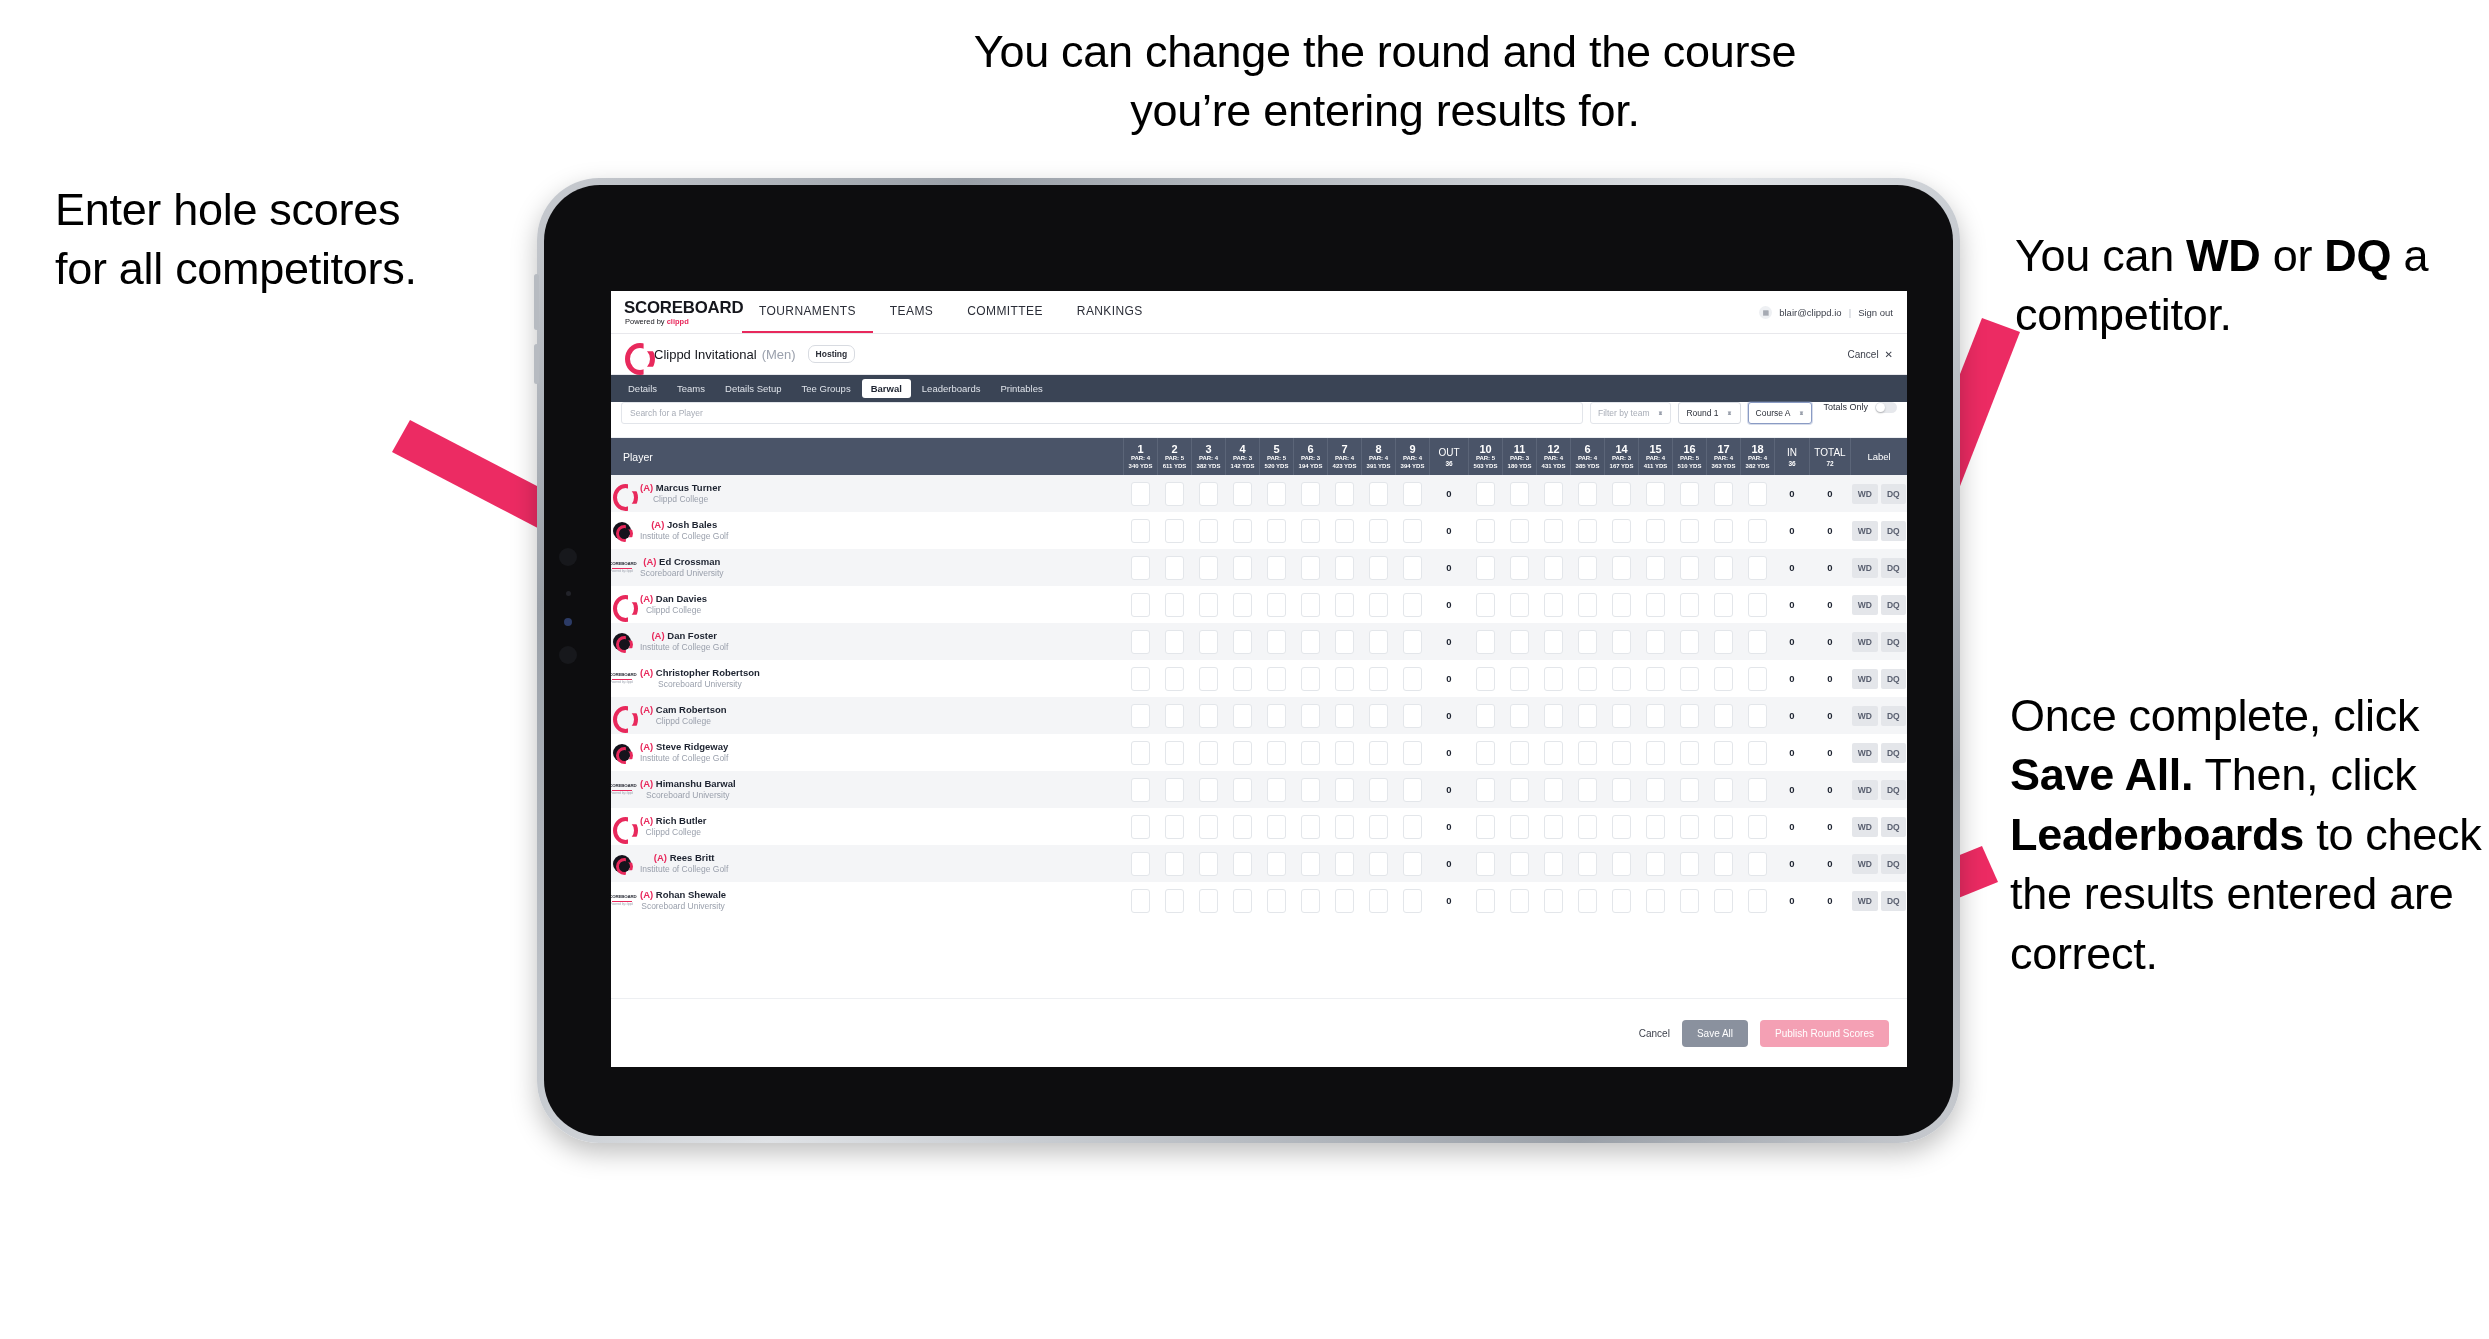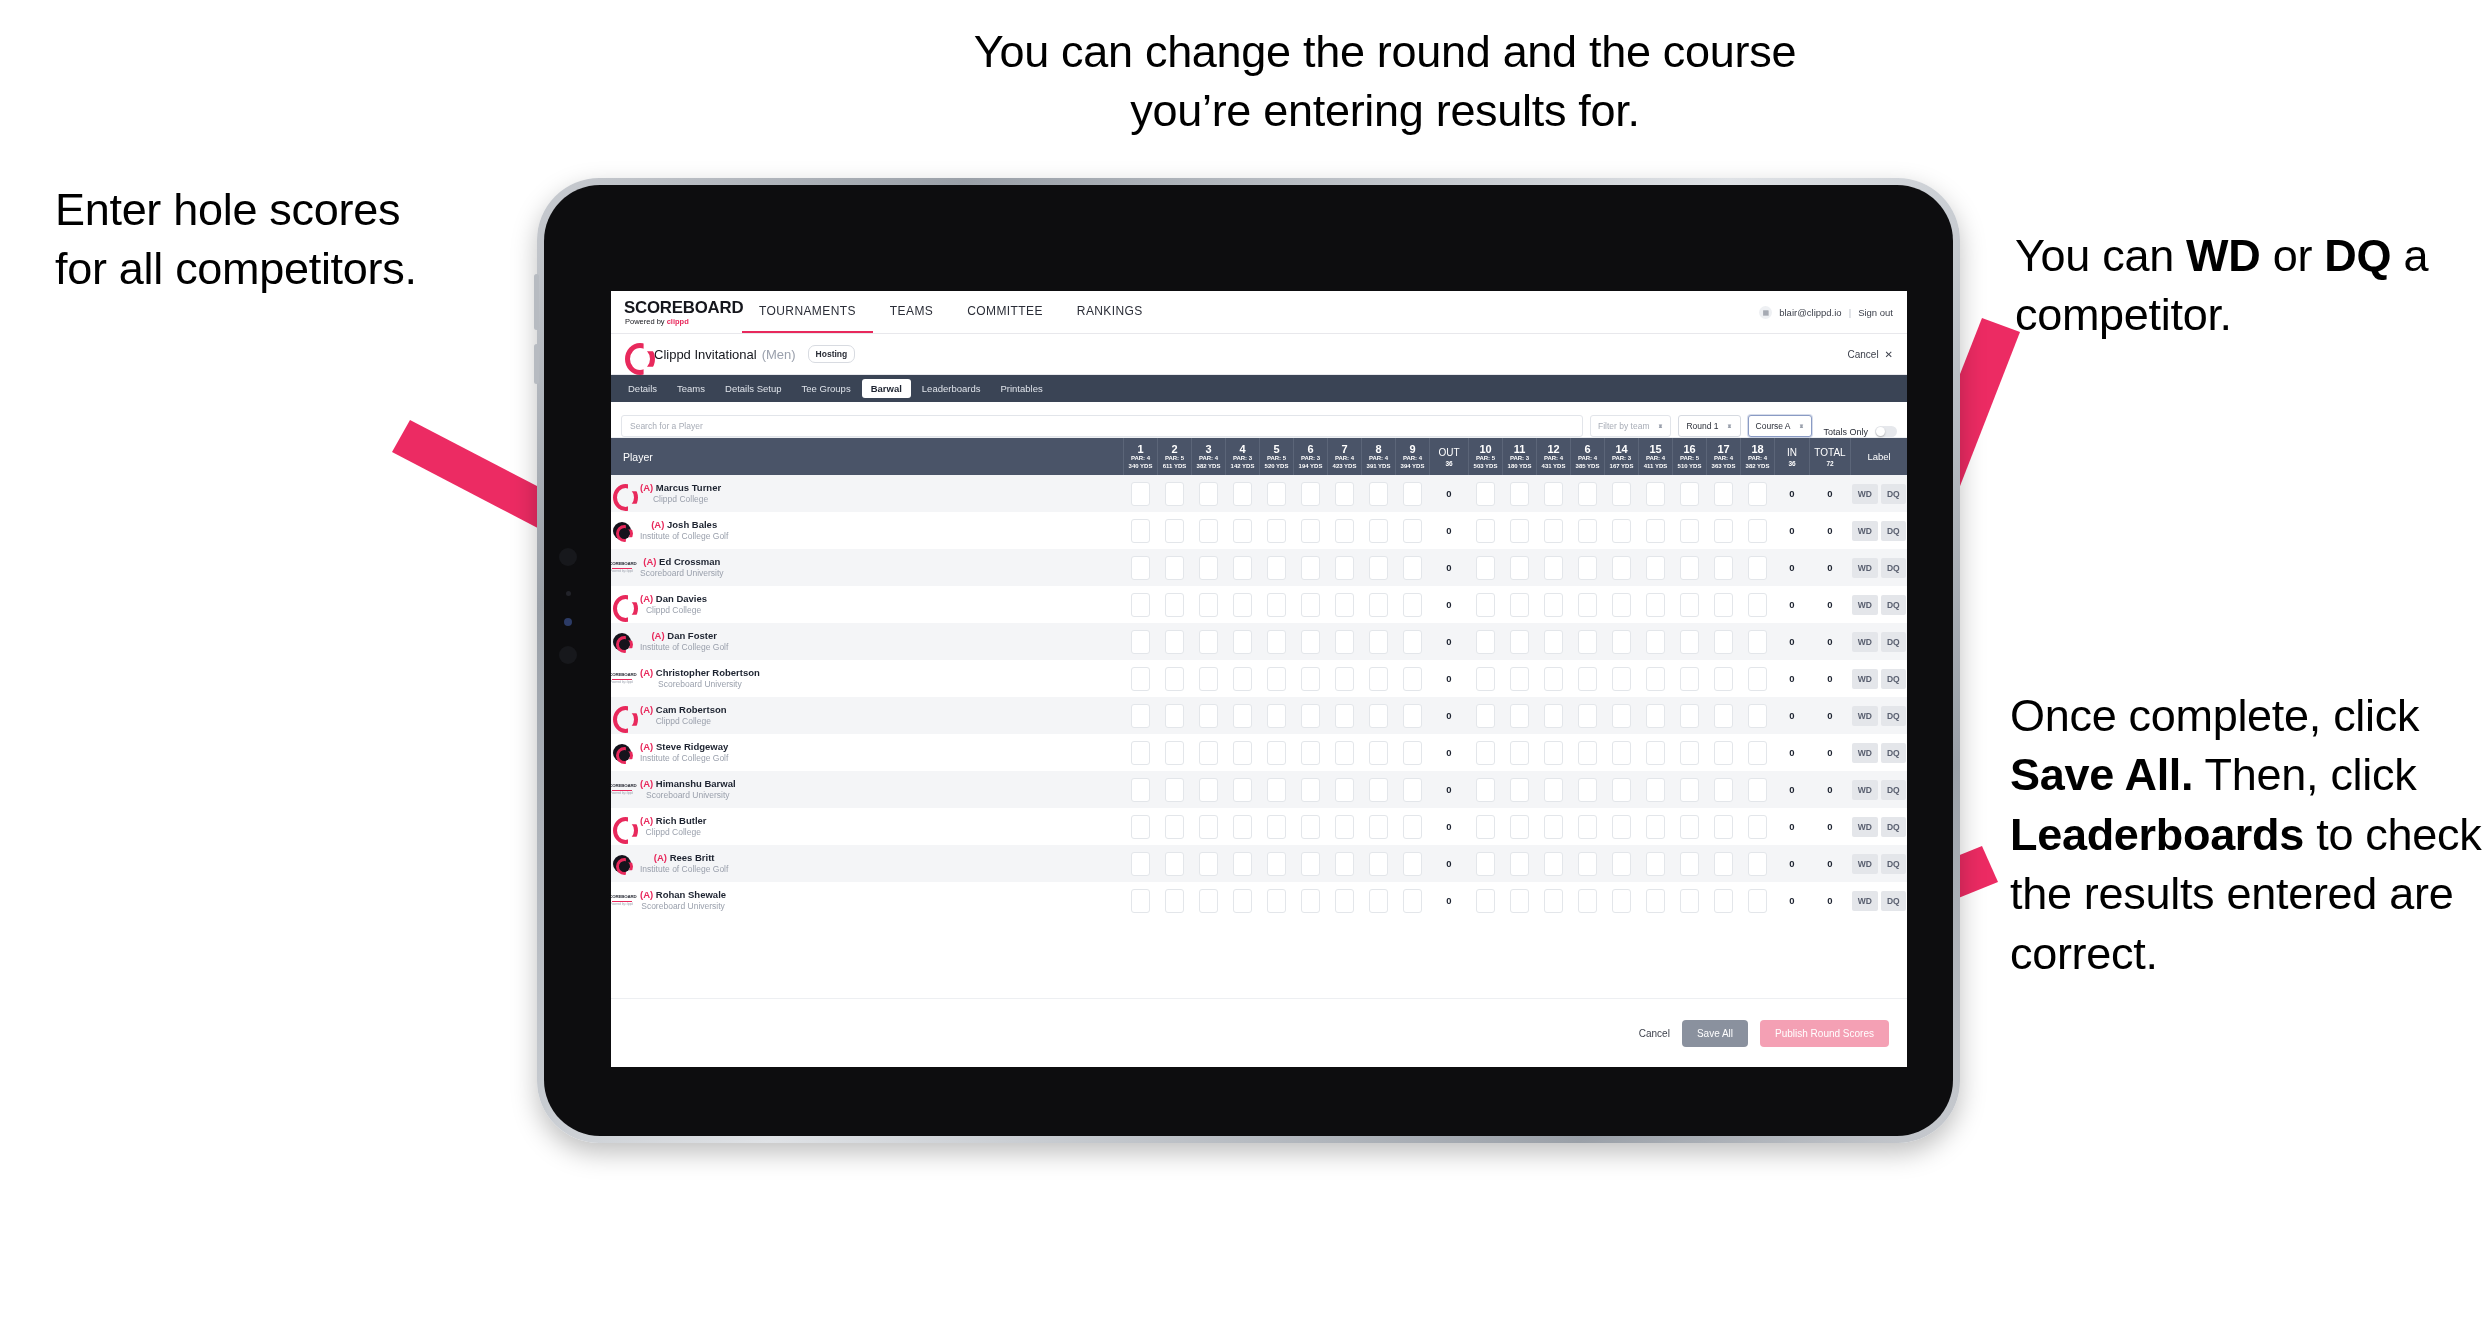--- a/index.html
+++ b/index.html
@@ -62,21 +62,21 @@
   .tour-gender{font-size:13px;color:#9aa0ac;margin-left:5px;}
   .hosting{margin-left:12px;border:1px solid #d8dbe1;border-radius:7px;padding:3px 7px;font-size:8.5px;font-weight:bold;color:#2a2d37;}
   .cancelx{margin-left:auto;display:flex;align-items:center;gap:6px;font-size:10px;color:#3b3f4a;cursor:pointer;}
 
   
   .sectionbar{height:27px;background:#3a4455;display:flex;align-items:center;padding:0 8px;gap:2px;}
   .sectab{font-size:9.5px;color:#dfe3ea;padding:4px 9px;border-radius:3px;cursor:pointer;}
   .sectab.active{background:#ffffff;color:#1d2330;font-weight:bold;}
 
   
-  .filterrow{height:35px;background:#fff;display:flex;align-items:flex-end;padding:0 10px;gap:7px;border-bottom:1px solid #edeff2;}
+  .filterrow{height:35px;background:#fff;display:flex;align-items:flex-start;padding:0 10px;gap:7px;border-bottom:1px solid #edeff2;}
   .searchbox{flex:1;height:20px;border:1px solid #e2e5ea;border-radius:3px;display:flex;align-items:center;padding:0 8px;
     font-size:8.5px;color:#a7acb6;}
   .selbox{height:20px;border:1px solid #d6dae1;border-radius:3px;display:flex;align-items:center;gap:8px;padding:0 7px;
     font-size:8.5px;color:#2b2f39;background:#fff;cursor:pointer;}
   .selbox.ph{color:#a7acb6;border-color:#e2e5ea;}
   .selbox.focus{border-color:#8a9bc4;box-shadow:0 0 0 1px rgba(138,155,196,.35);}
   .chev{display:flex;flex-direction:column;line-height:0;color:#9aa0ac;font-size:6px;}
   .toglabel{font-size:9px;color:#2b2f39;margin-left:4px;}
   .toggle{width:22px;height:11px;border-radius:6px;background:#e6e8ec;position:relative;cursor:pointer;}
   .toggle::after{content:"";position:absolute;left:1px;top:1px;width:9px;height:9px;border-radius:50%;background:#fff;

